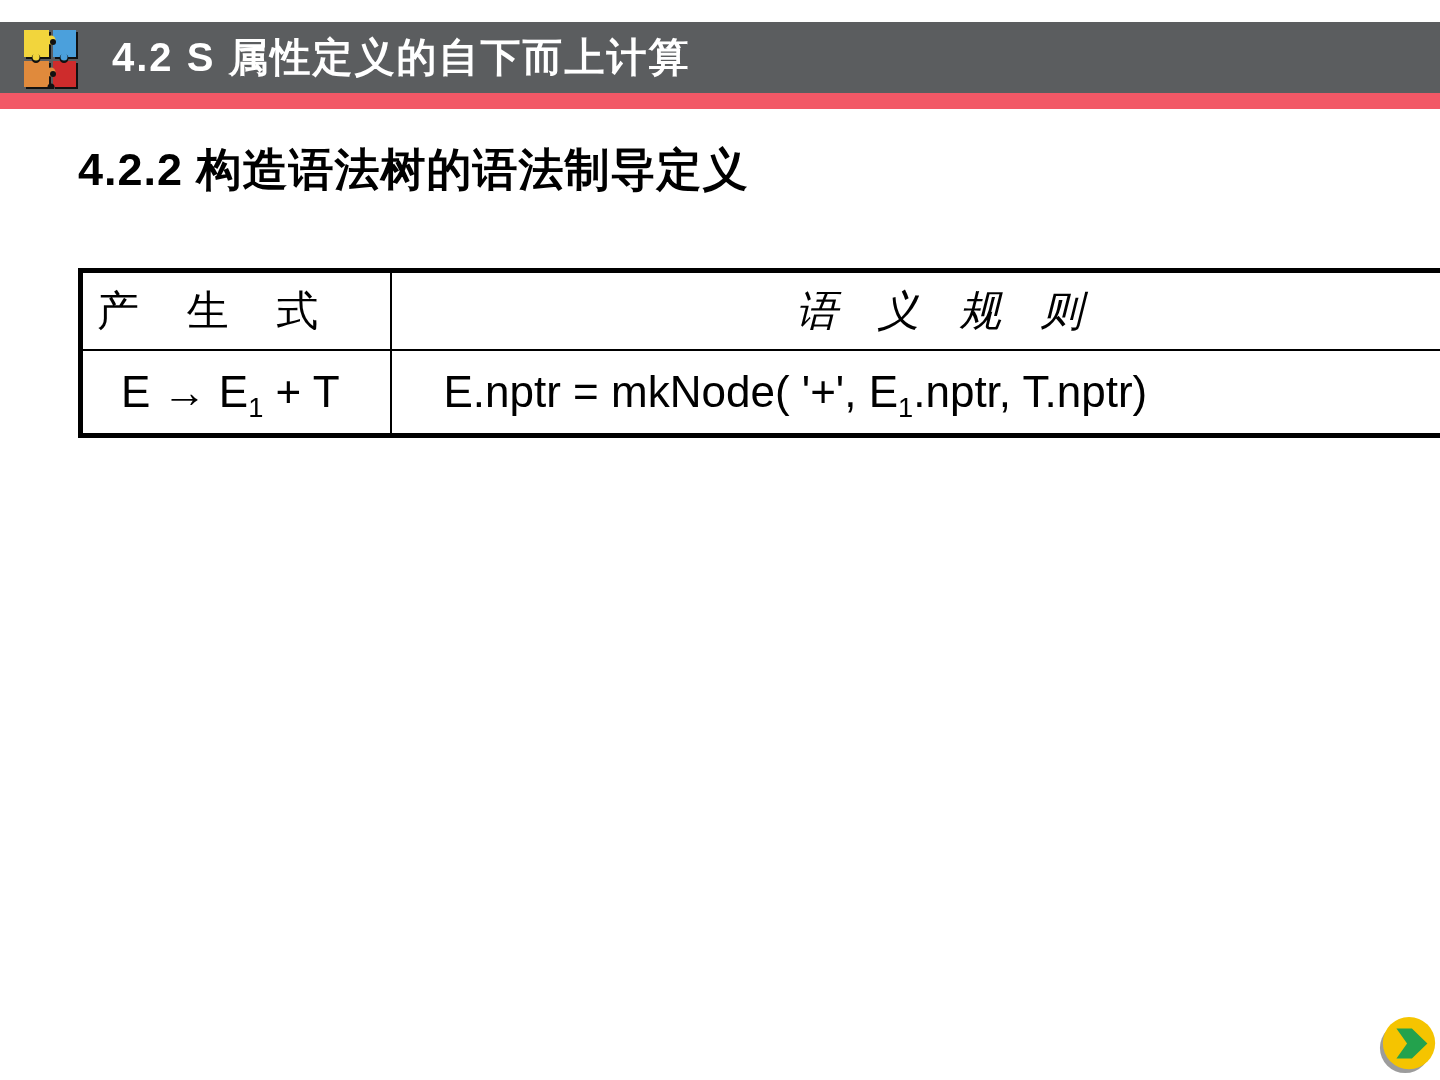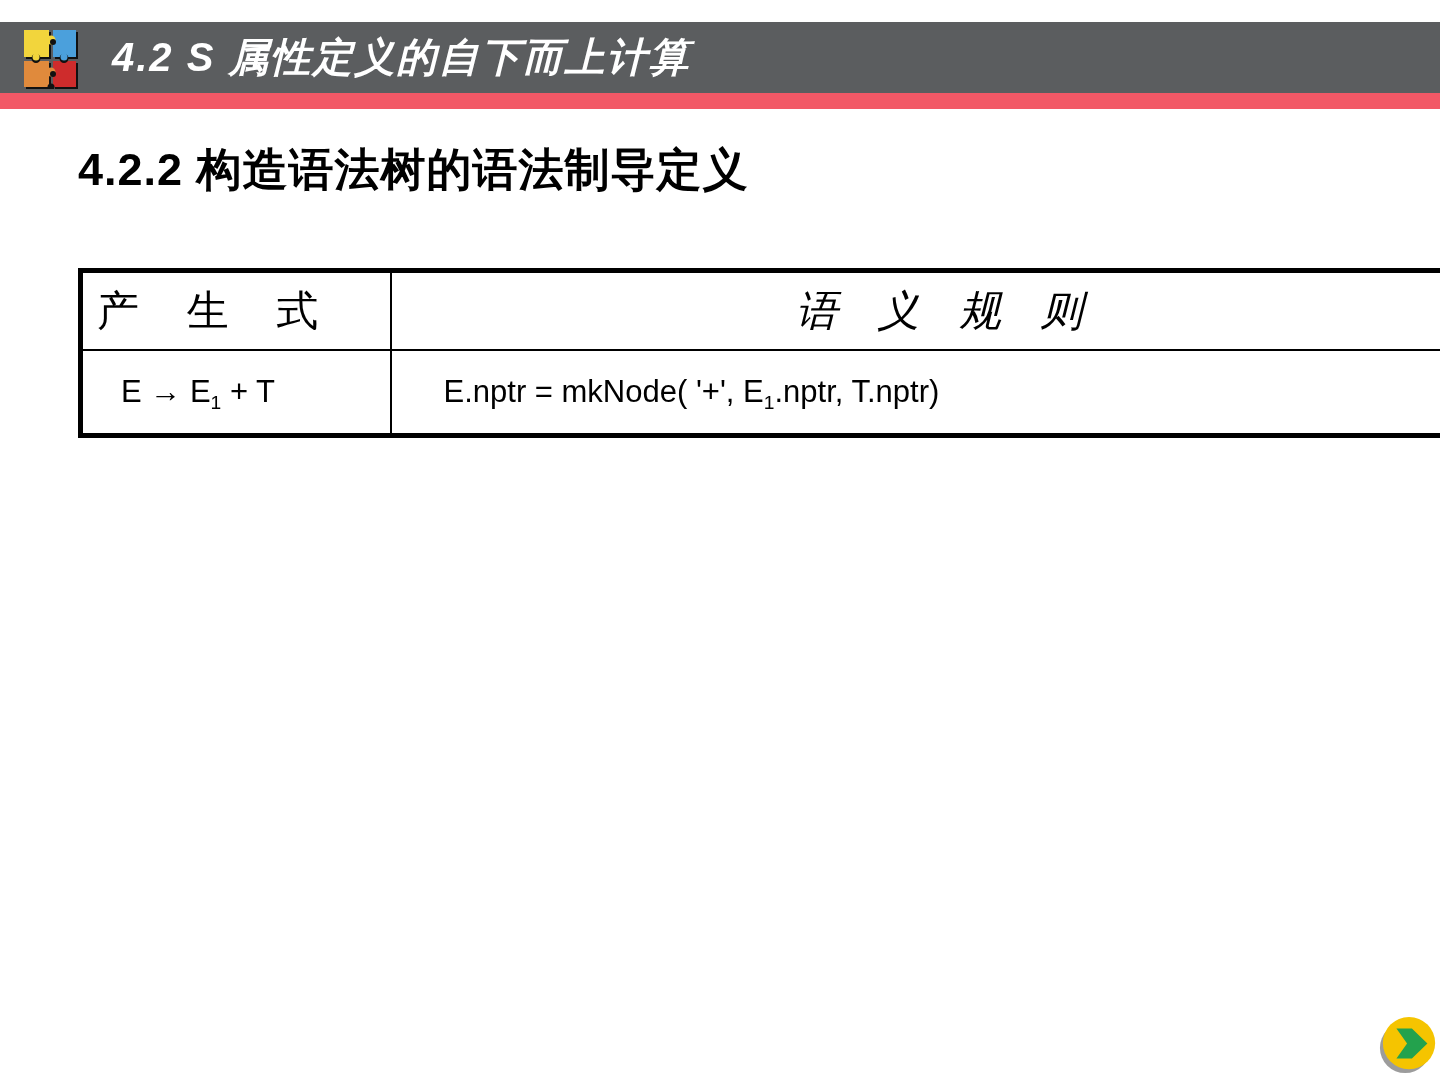--- a/index.html
+++ b/index.html
@@ -16,21 +16,20 @@
   html,body{margin:0;padding:0;}
   body{
     width:1440px;height:1080px;position:relative;overflow:hidden;
     background:#ffffff;
     font-family:"Liberation Sans","DejaVu Sans",sans-serif;
     color:#000;
   }
   .topbar{
     position:absolute;left:0;top:22px;width:1440px;height:71px;
     background:var(--header-bar);
-    font-style:italic;
   }
   .logo{position:absolute;left:22px;top:5px;width:57px;height:62px;display:block;}
   .bar-title{
     position:absolute;left:112px;top:0;height:71px;line-height:71px;
     color:#ffffff;font-size:40px;font-weight:700;letter-spacing:2px;white-space:nowrap;
   }
   .stripe{
     position:absolute;left:0;top:93px;width:1440px;height:16px;
     background:var(--accent-stripe);
   }
@@ -47,21 +46,21 @@
     border:2px solid #000;
     font-weight:400;
     vertical-align:middle;
     white-space:nowrap;
     overflow:hidden;
   }
   col.prod-col{width:310px;}
   th{height:74px;font-size:42px;}
   th.prod-h{text-align:left;padding-left:14px;letter-spacing:18px;}
   th.rule-h{text-align:center;letter-spacing:14px;font-style:italic;}
-  td{height:80px;font-size:31px;}
+  td{height:80px;font-size:44px;}
   td.prod{text-align:left;padding-left:38px;}
   td.rule{text-align:left;padding-left:52px;}
   sub{font-size:62%;line-height:0;}
   .nav-btn{
     position:absolute;left:1378px;top:1014px;width:62px;height:62px;
     cursor:pointer;border:0;background:transparent;padding:0;
   }
   .nav-btn svg{display:block;}
 </style>
 </head>

